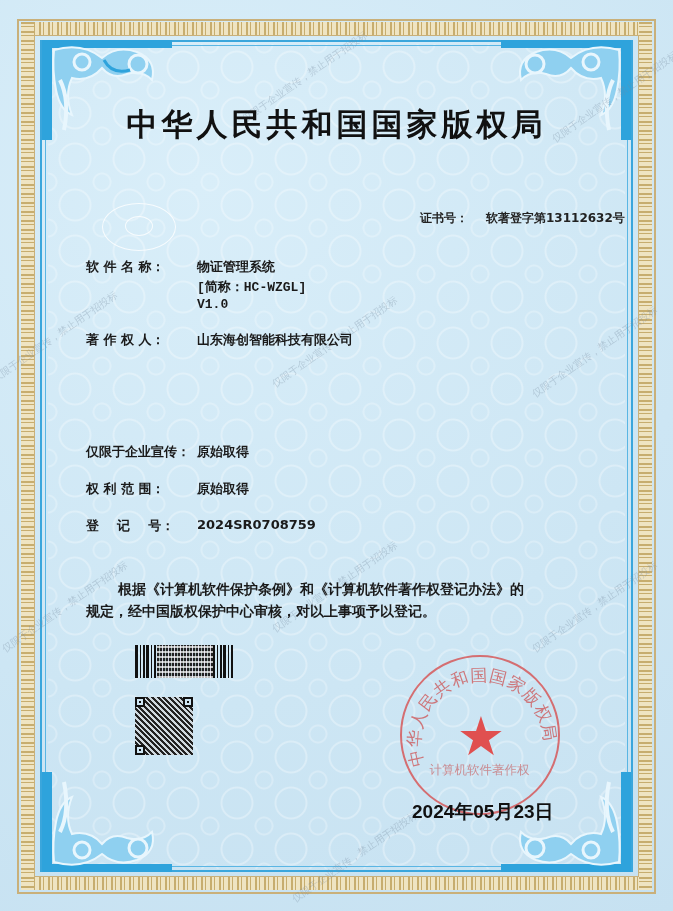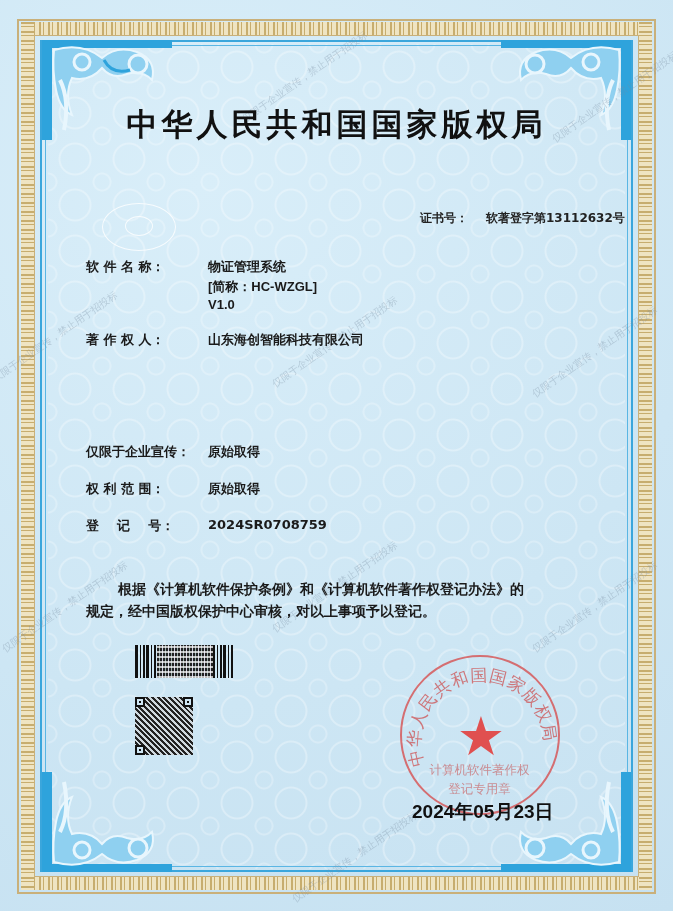--- a/index.html
+++ b/index.html
@@ -38,22 +38,22 @@
   
   .title{position:absolute;left:0;width:673px;text-align:center;font-family:"DejaVu Serif","Liberation Serif",serif;font-weight:bold;font-size:31px;letter-spacing:4px;color:#111;}
   .title.l1{top:104px;}
   .title.l2{top:154px;}
   .emblem{position:absolute;left:102px;top:203px;width:72px;height:46px;border:1.5px solid rgba(255,255,255,.8);border-radius:50%;}
   .emblem:after{content:"";position:absolute;left:22px;top:12px;width:26px;height:18px;border:1.5px solid rgba(255,255,255,.8);border-radius:50%;}
   .certno{position:absolute;left:420px;top:210px;font-family:"DejaVu Sans","Liberation Sans",sans-serif;font-weight:bold;font-size:12px;color:#222;}
   .certno .v{margin-left:18px;}
   .row{position:absolute;left:86px;font-family:"DejaVu Sans","Liberation Sans",sans-serif;font-weight:bold;font-size:13px;color:#1a1a1a;}
   .lbl{position:absolute;left:0;top:0;width:120px;white-space:pre;}
-  .val{position:absolute;left:122px;top:0;white-space:nowrap;}
-  .mono{font-family:Liberation Sans, sans-serif;font-weight:bold;text-align:right;}
+  .val{position:absolute;left:111px;top:0;white-space:nowrap;}
+  .mono{font-family:Liberation Mono, monospace;font-weight:bold;text-align:right;}
   .para{position:absolute;left:86px;font-family:"DejaVu Sans","Liberation Sans",sans-serif;font-weight:bold;font-size:14px;color:#1a1a1a;white-space:nowrap;}
   
   .barcode{position:absolute;left:135px;top:645px;width:98px;height:33px;
     background:repeating-linear-gradient(90deg,#111 0 3px,transparent 3px 5px,#111 5px 6px,transparent 6px 8px,#111 8px 10px,transparent 10px 11px);}
   .barcode .mid{position:absolute;left:22px;top:0;width:56px;height:33px;
     background:
       repeating-linear-gradient(0deg,rgba(255,255,255,.7) 0 2px,transparent 2px 5px),
       repeating-linear-gradient(90deg,#222 0 2px,#9aa 2px 3px,#222 3px 5px,#ccd 5px 6px);}
   .qrcode{position:absolute;left:135px;top:697px;width:58px;height:58px;background:
       repeating-linear-gradient(45deg,#222 0 2px,#cfd8de 2px 4px),
@@ -171,17 +171,16 @@
     <svg class="seal-arc" viewBox="0 0 160 160">
       <defs>
           <path id="arcp" d="M22 108 A62 62 0 1 1 138 108"></path>
         </defs>
       <text font-size="17" fill="rgba(205,70,70,.7)" font-family="DejaVu Serif, serif" letter-spacing="1">
         <textPath href="#arcp">中华人民共和国国家版权局</textPath>
       </text>
     </svg>
     <div class="seal-star">★</div>
     <div class="seal-l1">计算机软件著作权</div>
-    <div class="seal-l2">登记专用章</div>
   </div>
 
   <div class="date">2024年05月23日</div>
 </div>
 
 </body></html>

